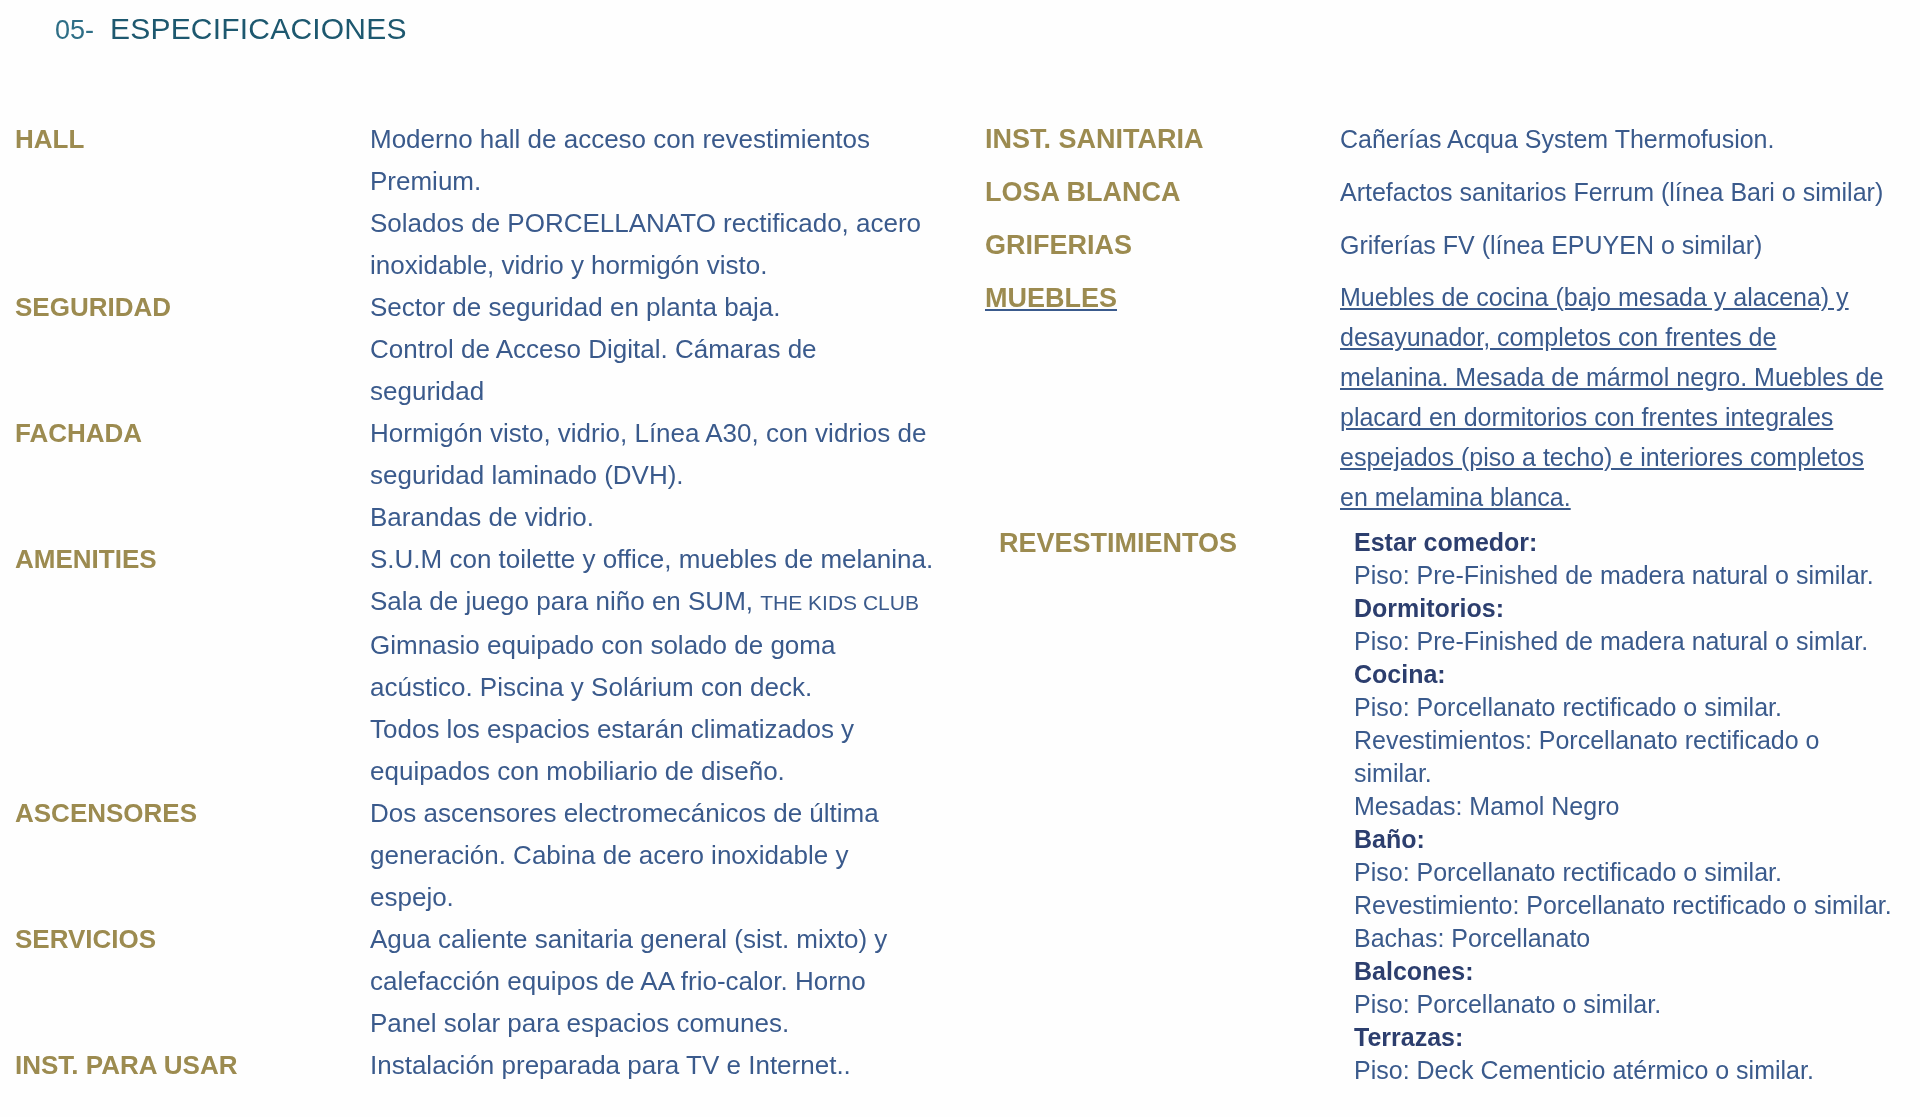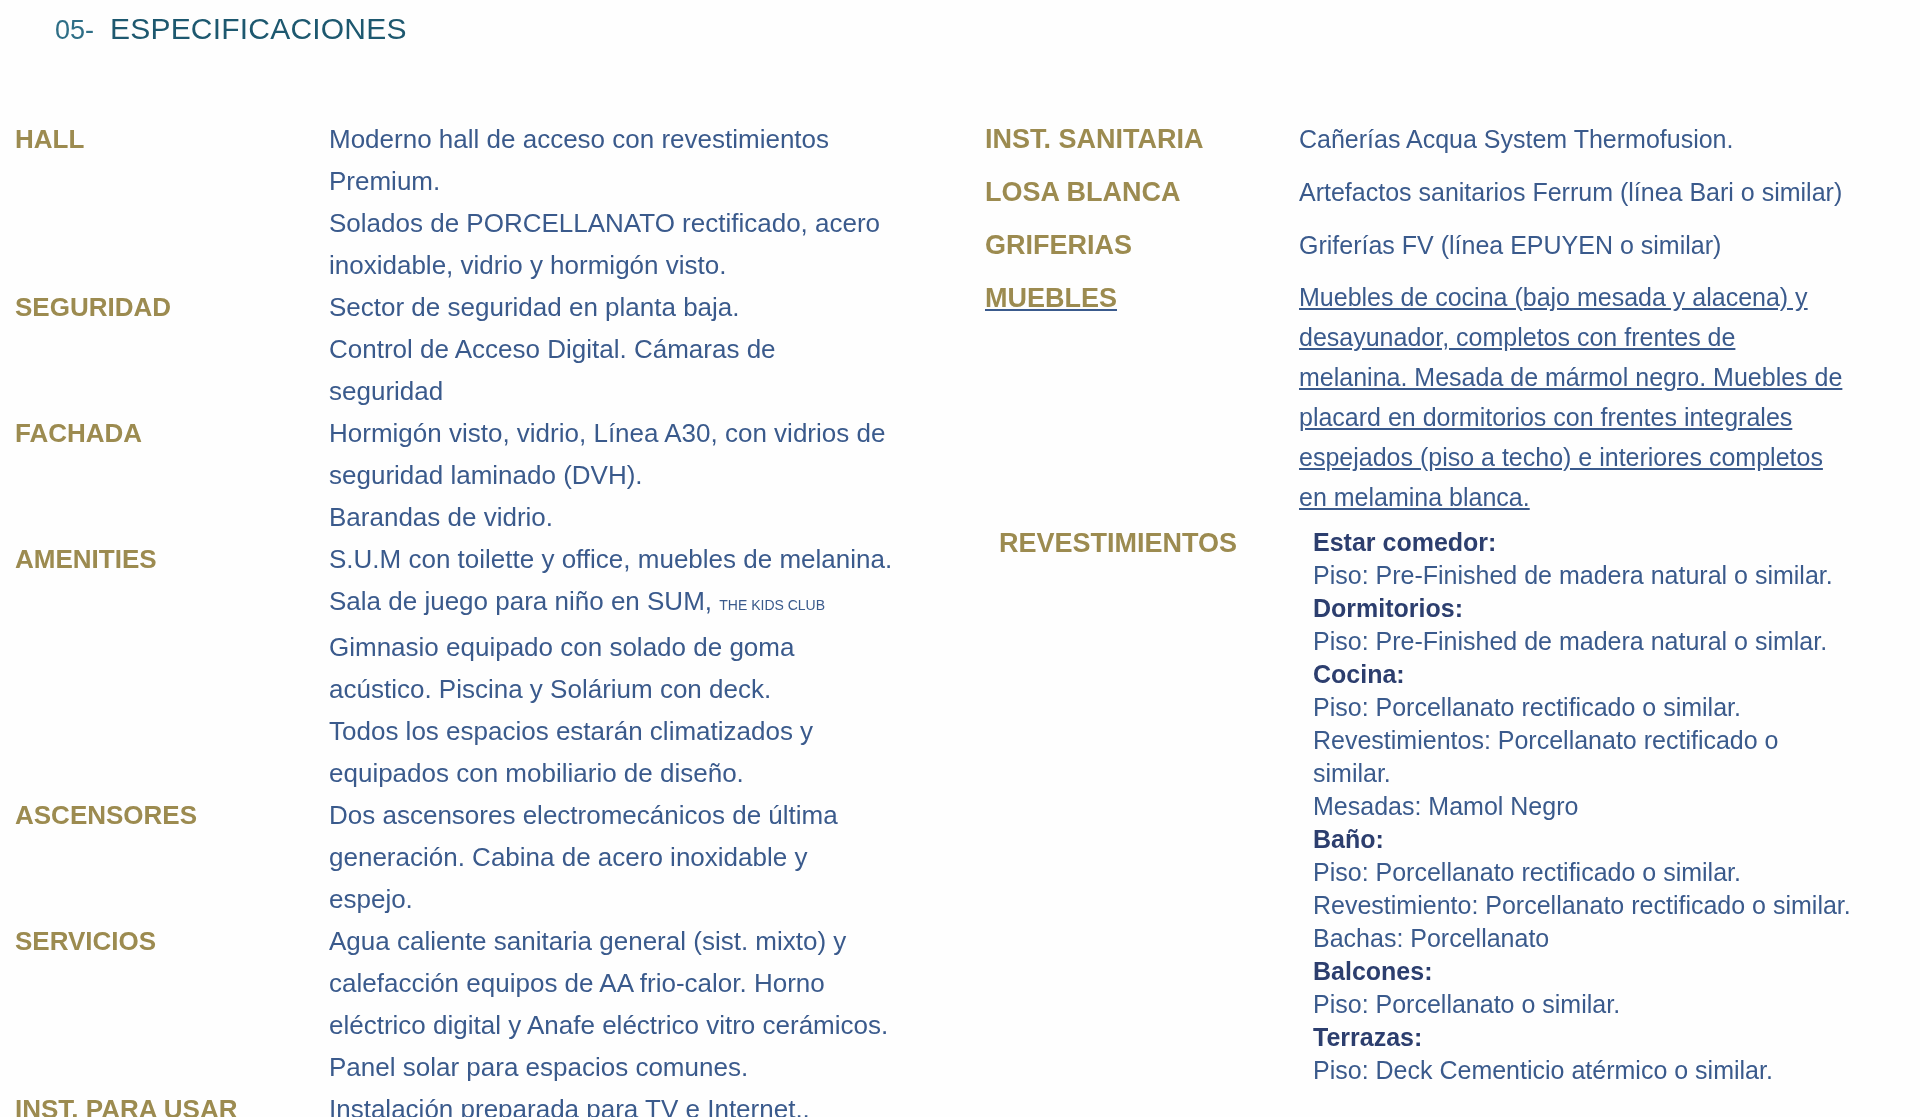--- a/index.html
+++ b/index.html
@@ -50,27 +50,27 @@
   .row { display: flex; align-items: flex-start; gap: 44px; }
   .label {
     flex: none;
     width: 270px;
     font-weight: 700;
     color: #9C8B50;
     font-size: 26px;
     line-height: 42px;
     white-space: nowrap;
   }
-  .text { flex: 1 1 auto; min-width: 0; }
+  .text { flex: 1 1 auto; min-width: 0; margin-left: 41px; }
   .line {
     white-space: nowrap;
     font-size: 26px;
     line-height: 42px;
   }
-  .smallcaps { font-size: 14px; }
+  .smallcaps { font-size: 21px; }
 
   
   .col-right .label { font-size: 27px; }
   .col-right .line  { font-size: 25px; }
   .row-single { margin-bottom: 11px; }
   .row-single .label, .row-single .line { line-height: 42px; }
   .row-muebles { margin-bottom: 9px; text-decoration: underline; }
   .row-muebles .line { line-height: 40px; }
   .row-revest .label { line-height: 34px; margin-left: 14px; }
   .row-revest .line  { line-height: 33px; }
@@ -140,21 +140,20 @@
           <div class="line">generación. Cabina de acero inoxidable y</div>
           <div class="line">espejo.</div>
         </div>
       </div>
 
       <div class="row">
         <div class="label">SERVICIOS</div>
         <div class="text">
           <div class="line">Agua caliente sanitaria general (sist. mixto) y</div>
           <div class="line">calefacción equipos de AA frio-calor. Horno</div>
-          <div class="line">eléctrico digital y Anafe eléctrico vitro cerámicos.</div>
           <div class="line">Panel solar para espacios comunes.</div>
         </div>
       </div>
 
       <div class="row">
         <div class="label">INST. PARA USAR</div>
         <div class="text">
           <div class="line">Instalación preparada para TV e Internet..</div>
         </div>
       </div>

